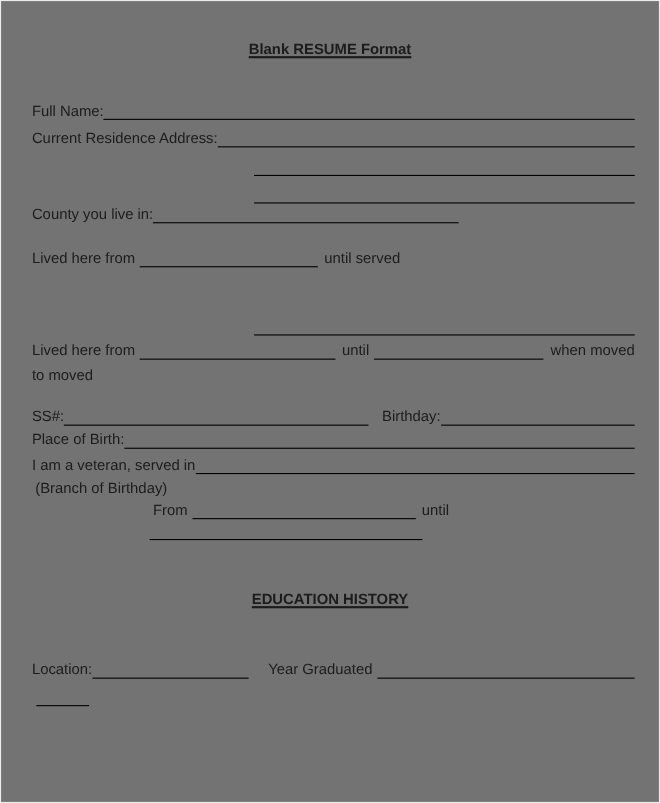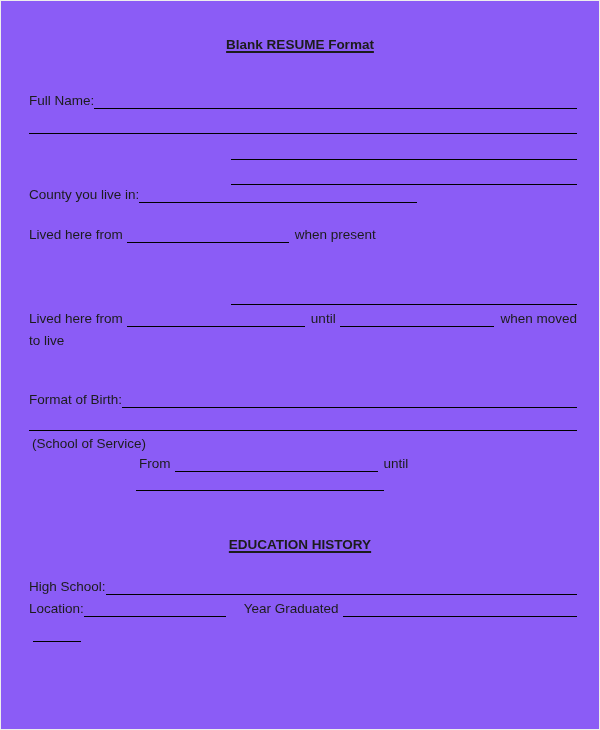--- a/index.html
+++ b/index.html
@@ -1,19 +1,19 @@
 <!DOCTYPE html>
 <html><head>
 <meta charset="utf-8">
 <style>
   html,body { margin:0; padding:0; background:#fff; }
   .page {
     position:relative;
     width:600px; height:730px;
-    background:#8b5cf6;
+    background:#737373;
     border:1px solid #ededed;
     box-sizing:border-box;
     font-family:"Liberation Sans", sans-serif;
     font-size:13.5px;
     color:#1c1c1c;
     overflow:hidden;
   }
   .heading {
     position:absolute; left:0; width:100%;
     text-align:center; font-weight:bold;
@@ -51,77 +51,81 @@
 <div class="page">
 
   <div class="heading" style="top:36px">Blank RESUME Format</div>
 
   <div class="row" style="top:90px">
     <span class="lbl">Full Name:</span>
     <span class="blank fill"></span>
   </div>
 
   <div class="row" style="top:115px">
+    <span class="lbl">Current Residence Address:</span>
     <span class="blank fill"></span>
   </div>
 
   <div class="line" style="top:158px; left:230px; right:22px"></div>
   <div class="line" style="top:183px; left:230px; right:22px"></div>
 
   <div class="row" style="top:184px">
     <span class="lbl">County you live in:</span>
     <span class="blank" style="width:278px"></span>
   </div>
 
   <div class="row" style="top:224px">
     <span class="lbl">Lived here from</span>
     <span class="blank ml4 mr6" style="width:162px"></span>
-    <span class="lbl">when present</span>
+    <span class="lbl">until served</span>
   </div>
 
 
   <div class="line" style="top:303px; left:230px; right:22px"></div>
 
   <div class="row" style="top:308px">
     <span class="lbl">Lived here from</span>
     <span class="blank ml4 mr6" style="flex:1.15 1 0"></span>
     <span class="lbl">until</span>
     <span class="blank ml4 mr6" style="flex:1 1 0"></span>
     <span class="lbl">when moved</span>
   </div>
   <div class="row" style="top:330px">
-    <span class="lbl">to live</span>
+    <span class="lbl">to moved</span>
   </div>
 
+  <div class="row" style="top:368px">
+    <span class="lbl">SS#:</span>
+    <span class="blank" style="width:277px"></span>
+    <span class="lbl ml12">Birthday:</span>
+    <span class="blank fill"></span>
+  </div>
 
   <div class="row" style="top:389px">
-    <span class="lbl">Format of Birth:</span>
+    <span class="lbl">Place of Birth:</span>
     <span class="blank fill"></span>
   </div>
 
   <div class="row" style="top:412px">
+    <span class="lbl">I am a veteran, served in</span>
     <span class="blank fill"></span>
   </div>
   <div class="row" style="top:433px; left:31px">
-    <span class="lbl">(School of Service)</span>
+    <span class="lbl">(Branch of Birthday)</span>
   </div>
 
   <div class="row" style="top:453px; left:138px">
     <span class="lbl">From</span>
     <span class="blank ml4 mr6" style="width:203px"></span>
     <span class="lbl">until</span>
   </div>
   <div class="line" style="top:489px; left:135px; width:248px"></div>
 
   <div class="heading" style="top:536px">EDUCATION HISTORY</div>
 
-  <div class="row" style="top:576px">
-    <span class="lbl">High School:</span>
-    <span class="blank fill"></span>
-  </div>
 
   <div class="row" style="top:598px">
     <span class="lbl">Location:</span>
     <span class="blank" style="width:142px"></span>
     <span class="lbl ml18 mr4">Year Graduated</span>
     <span class="blank fill"></span>
   </div>
 
   <div class="row" style="top:623px">
     <span class="blank ml4" style="width:48px"></span>

